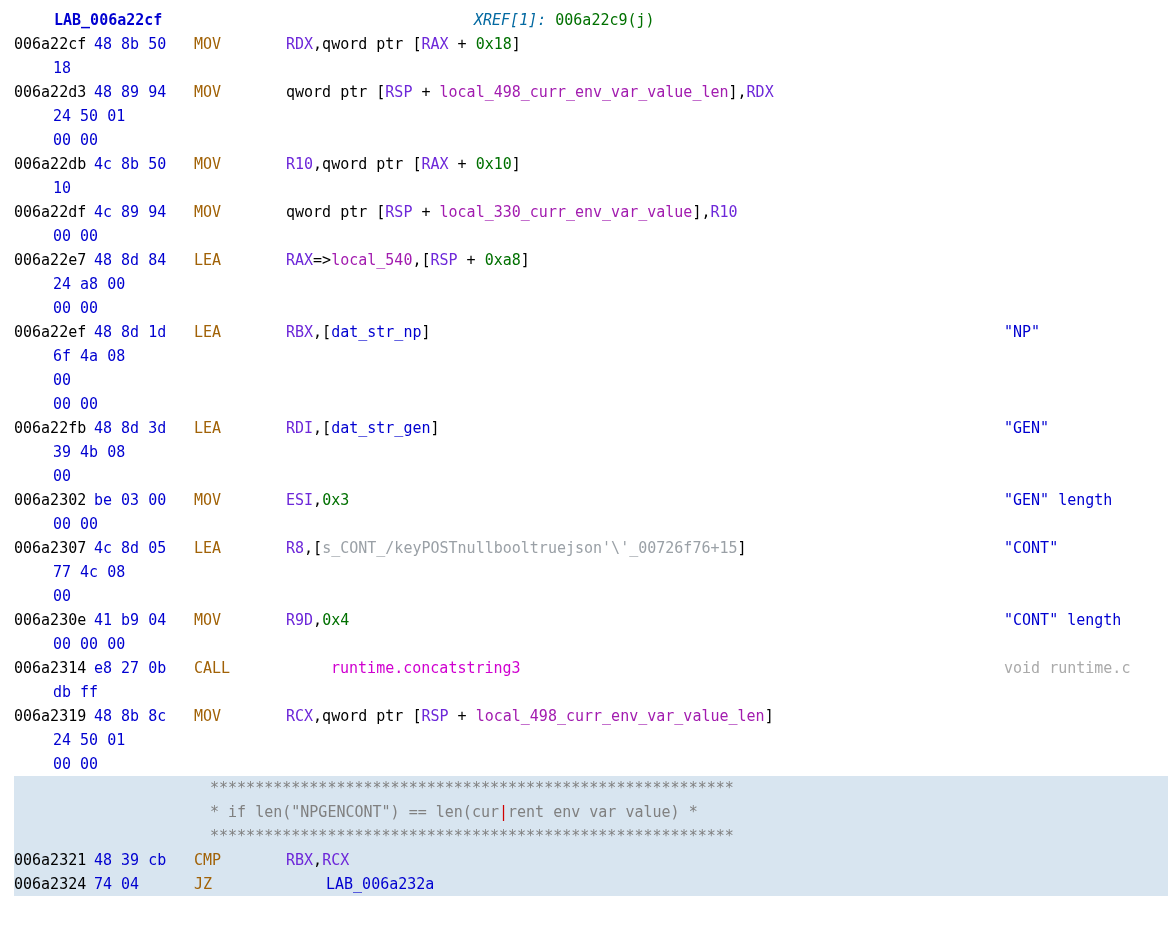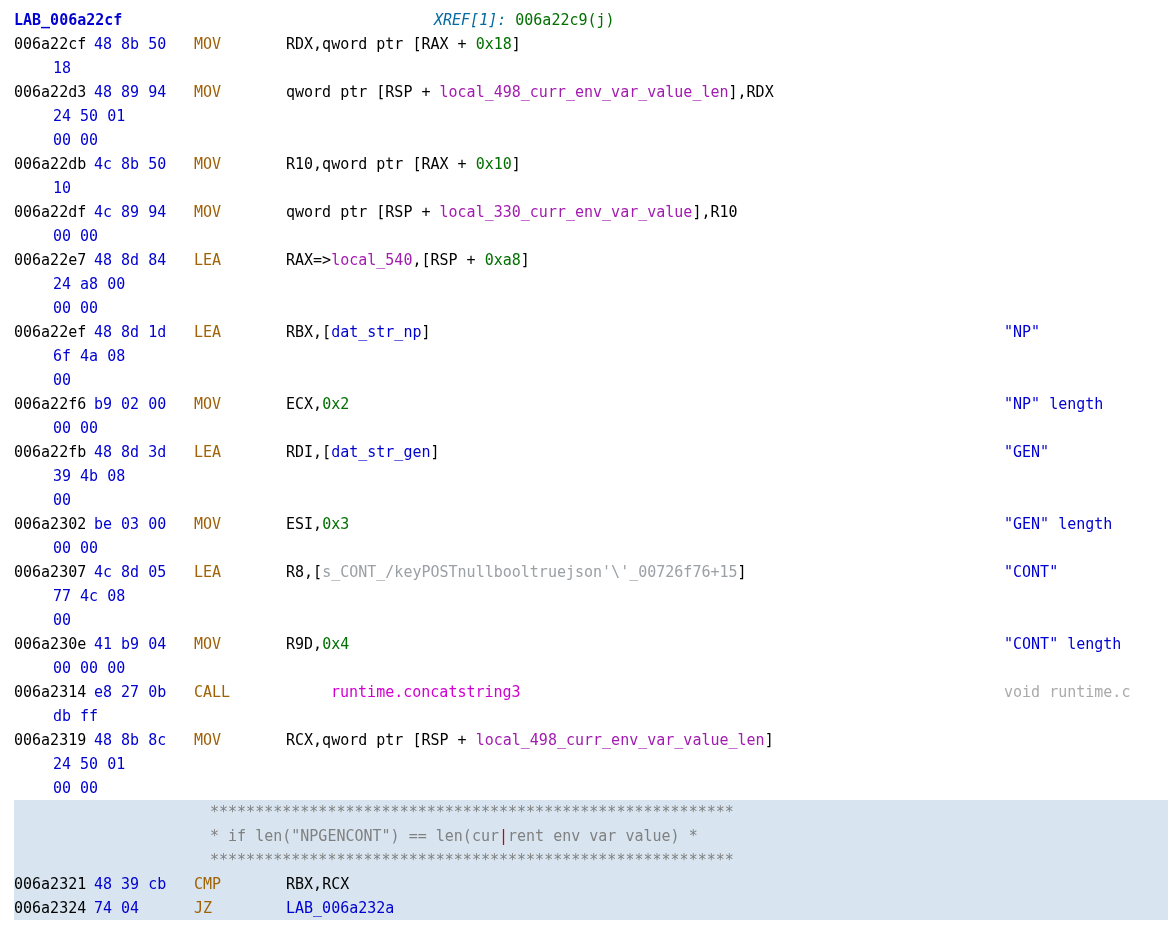--- a/index.html
+++ b/index.html
@@ -11,27 +11,27 @@
     color: #000000;
     white-space: nowrap;
     overflow-x: hidden;
   }
   .line { height: 24px; line-height: 24px; }
   .addr { color: #000000; display:inline-block; width: 80px; }
   .bytes { color: #0000d0; display:inline-block; width: 100px; letter-spacing: 0; }
   .bytes-cont { color: #0000d0; display:inline-block; margin-left: 39px; width:100px; }
   .mnemonic { color: #a16207; display:inline-block; width: 92px; }
   .ops { display:inline-block; }
-  .reg { color: #000000; } 
+  .reg { color: #6d28d9; } 
   .punct { color: #000000; }
   .lit { color: #007000; } 
   .var { color: #a21caf; } 
   .func { color: #d000d0; margin-left: 45px; } 
   .sym { color: #0000d0; }
-  .label { color: #0000d0; }
+  .label { color: #0000d0; margin-left: 40px; }
   .xref-tag { color: #0369a1; font-style: italic; }
   .xref-loc { color: #007000; }
   .comment { color: #0000d0; }
   .comment-dim { color: #aaaaaa; }
   .syscomment { color: #9aa0a6; }
   .comment-col { position:absolute; left: 990px; }
   .line-rel { position:relative; }
   .highlight { background: #d8e5f0; }
   .comment-block { color: #808080; display:inline-block; margin-left:196px; }
   .caret { color: #d00000; }
@@ -49,21 +49,20 @@
     <div class="line line-rel"><span class="addr">006a22db</span><span class="bytes">4c 8b 50</span><span class="mnemonic">MOV</span><span class="ops"><span class="reg">R10</span><span class="punct">,qword ptr [</span><span class="reg">RAX</span><span class="punct"> + </span><span class="lit">0x10</span><span class="punct">]</span></span></div>
     <div class="line"><span class="bytes-cont">10</span></div>
     <div class="line line-rel"><span class="addr">006a22df</span><span class="bytes">4c 89 94</span><span class="mnemonic">MOV</span><span class="ops"><span class="punct">qword ptr [</span><span class="reg">RSP</span><span class="punct"> + </span><span class="var">local_330_curr_env_var_value</span><span class="punct">],</span><span class="reg">R10</span></span></div>
     <div class="line"><span class="bytes-cont">00 00</span></div>
     <div class="line line-rel"><span class="addr">006a22e7</span><span class="bytes">48 8d 84</span><span class="mnemonic">LEA</span><span class="ops"><span class="reg">RAX</span><span class="punct">=&gt;</span><span class="var">local_540</span><span class="punct">,[</span><span class="reg">RSP</span><span class="punct"> + </span><span class="lit">0xa8</span><span class="punct">]</span></span></div>
     <div class="line"><span class="bytes-cont">24 a8 00</span></div>
     <div class="line"><span class="bytes-cont">00 00</span></div>
     <div class="line line-rel"><span class="addr">006a22ef</span><span class="bytes">48 8d 1d</span><span class="mnemonic">LEA</span><span class="ops"><span class="reg">RBX</span><span class="punct">,[</span><span class="sym">dat_str_np</span><span class="punct">]</span></span><span class="comment comment-col">"NP"</span></div>
     <div class="line"><span class="bytes-cont">6f 4a 08</span></div>
     <div class="line"><span class="bytes-cont">00</span></div>
-    <div class="line line-rel"><span class="addr">006a22f6</span><span class="bytes">b9 02 00</span><span class="mnemonic">MOV</span><span class="ops"><span class="reg">ECX</span><span class="punct">,</span><span class="lit">0x2</span></span><span class="comment comment-col">"NP" length</span></div>
     <div class="line"><span class="bytes-cont">00 00</span></div>
     <div class="line line-rel"><span class="addr">006a22fb</span><span class="bytes">48 8d 3d</span><span class="mnemonic">LEA</span><span class="ops"><span class="reg">RDI</span><span class="punct">,[</span><span class="sym">dat_str_gen</span><span class="punct">]</span></span><span class="comment comment-col">"GEN"</span></div>
     <div class="line"><span class="bytes-cont">39 4b 08</span></div>
     <div class="line"><span class="bytes-cont">00</span></div>
     <div class="line line-rel"><span class="addr">006a2302</span><span class="bytes">be 03 00</span><span class="mnemonic">MOV</span><span class="ops"><span class="reg">ESI</span><span class="punct">,</span><span class="lit">0x3</span></span><span class="comment comment-col">"GEN" length</span></div>
     <div class="line"><span class="bytes-cont">00 00</span></div>
     <div class="line line-rel"><span class="addr">006a2307</span><span class="bytes">4c 8d 05</span><span class="mnemonic">LEA</span><span class="ops"><span class="reg">R8</span><span class="punct">,[</span><span class="syscomment">s_CONT_/keyPOSTnullbooltruejson'\'_00726f76+15</span><span class="punct">]</span></span><span class="comment comment-col">"CONT"</span></div>
     <div class="line"><span class="bytes-cont">77 4c 08</span></div>
     <div class="line"><span class="bytes-cont">00</span></div>
     <div class="line line-rel"><span class="addr">006a230e</span><span class="bytes">41 b9 04</span><span class="mnemonic">MOV</span><span class="ops"><span class="reg">R9D</span><span class="punct">,</span><span class="lit">0x4</span></span><span class="comment comment-col">"CONT" length</span></div>

